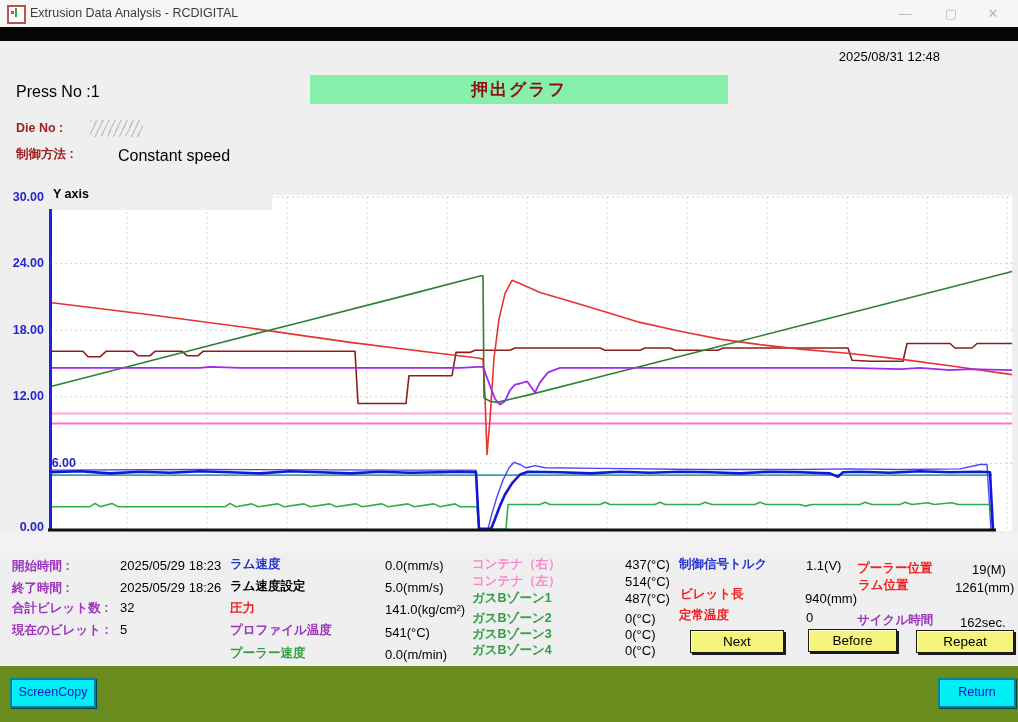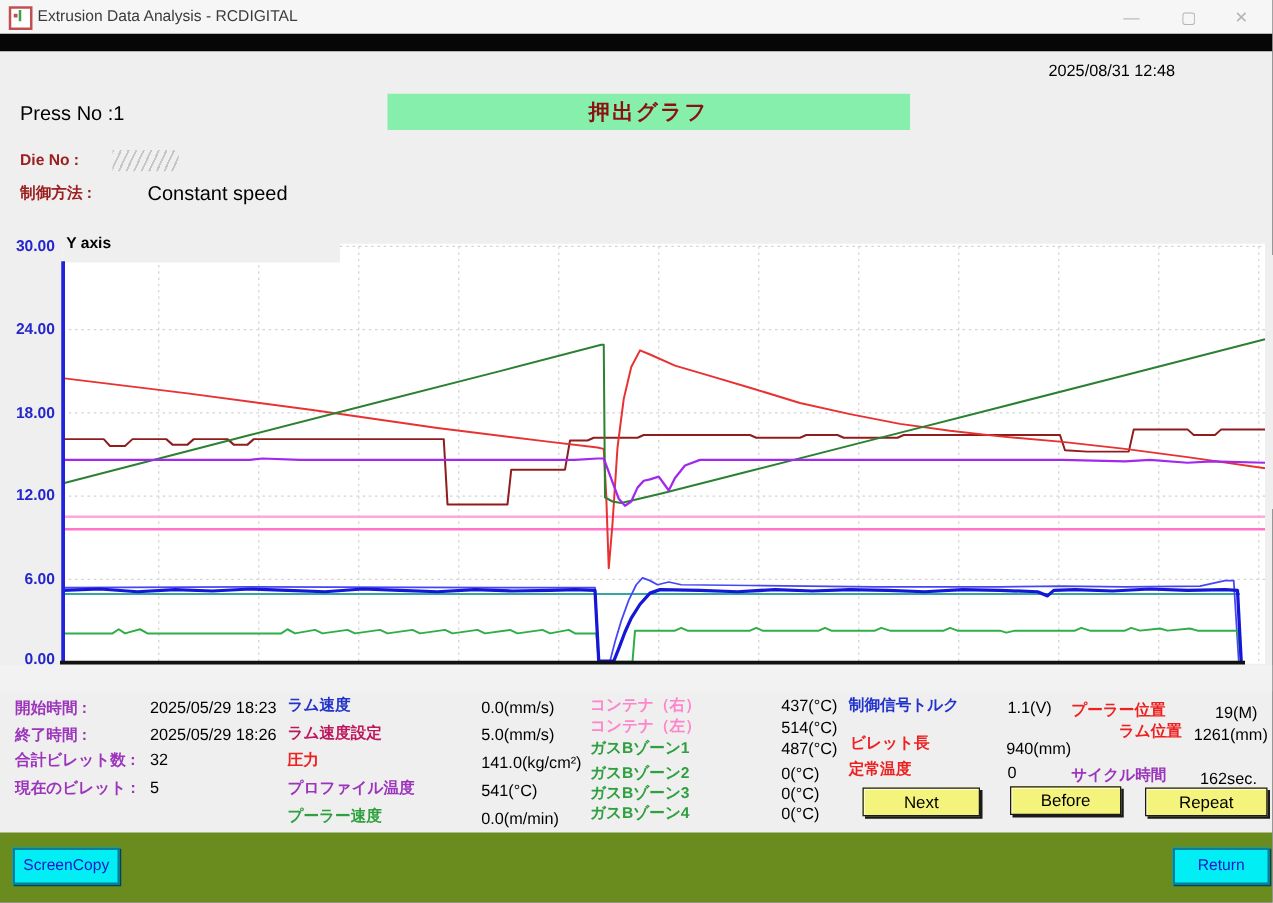--- a/index.html
+++ b/index.html
@@ -27,21 +27,21 @@
   #ctrlmethod{left:16px;top:146px;}
   #ctrlvalue{left:118px;top:147px;font-size:16px;color:#000;}
   
   #yaxistitle{left:53px;top:187px;font-size:12.5px;font-weight:bold;color:#000;}
   .ytick{left:0;width:44px;text-align:right;font-size:12.5px;font-weight:bold;color:#2525cc;}
   
   #hscroll{left:0;top:532px;width:1018px;height:21px;background:#f2f2f2;}
   
   .plabel{font-size:12.5px;font-weight:bold;white-space:nowrap;}
   .pvalue{font-size:13px;color:#000;white-space:nowrap;}
-  .c-purple{color:#9c35bc}.c-blue{color:#2233cc}.c-teal{color:#be185d}
+  .c-purple{color:#9c35bc}.c-blue{color:#2233cc}.c-teal{color:#000000}
   .c-red{color:#ee2020}.c-green{color:#2fa040}.c-pink{color:#ff85cb}
   
   .ybtn{height:21px;background:#f4f47d;border:1px solid #1a1a1a;color:#000;
         font-size:13.5px;text-align:center;line-height:21px;
         box-shadow:2px 2px 0 #1a1a1a,inset 1px 1px 0 #fffde0;}
   
   #greenbar{left:0;top:666px;width:1018px;height:56px;background:#6a8c1e;}
   .cybtn{background:#00eef4;border:2px solid #0a7d9a;color:#1717c8;font-size:12.5px;
          text-align:center;box-shadow:1px 1px 0 #045;}
   #btn-screencopy{left:10px;top:678px;width:82px;height:26px;line-height:24px;}
@@ -111,21 +111,21 @@
       </g>
     <line x1="50.5" y1="209" x2="50.5" y2="531" stroke="#2222dd" stroke-width="3"></line>
     <line x1="48" y1="530" x2="996" y2="530" stroke="#111111" stroke-width="3"></line>
   </svg>
 
   <div class="abs" id="yaxistitle">Y axis</div>
   <div class="abs ytick" style="top:190px;">30.00</div>
   <div class="abs ytick" style="top:256px;">24.00</div>
   <div class="abs ytick" style="top:323px;">18.00</div>
   <div class="abs ytick" style="top:389px;">12.00</div>
-  <div class="abs ytick" style="top:456px;">6.00</div>
+  <div class="abs ytick" style="top:456px;padding-left:32px;">6.00</div>
   <div class="abs ytick" style="top:520px;">0.00</div>
 
   <div class="abs" id="hscroll">
     
     
     
   </div>
 
   <div class="abs plabel c-purple" style="left:12px;top:558px;">開始時間 :</div>
   <div class="abs pvalue" style="left:120px;top:558px;">2025/05/29 18:23</div>
@@ -162,21 +162,21 @@
 
   <div class="abs plabel c-blue" style="left:679px;top:556px;">制御信号トルク</div>
   <div class="abs pvalue" style="left:806px;top:558px;">1.1(V)</div>
   <div class="abs plabel c-red" style="left:680px;top:586px;">ビレット長</div>
   <div class="abs pvalue" style="left:805px;top:591px;">940(mm)</div>
   <div class="abs plabel c-red" style="left:679px;top:607px;">定常温度</div>
   <div class="abs pvalue" style="left:806px;top:610px;">0</div>
 
   <div class="abs plabel c-red" style="left:857px;top:560px;">プーラー位置</div>
   <div class="abs pvalue" style="left:972px;top:562px;">19(M)</div>
-  <div class="abs plabel c-red" style="left:858px;top:577px;margin-left:37px;">ラム位置</div>
+  <div class="abs plabel c-red" style="left:858px;top:577px;">ラム位置</div>
   <div class="abs pvalue" style="left:955px;top:580px;">1261(mm)</div>
   <div class="abs plabel c-purple" style="left:857px;top:612px;">サイクル時間</div>
   <div class="abs pvalue" style="left:960px;top:615px;">162sec.</div>
 
   <div class="abs ybtn" style="left:690px;top:630px;width:92px;">Next</div>
   <div class="abs ybtn" style="left:808px;top:629px;width:87px;">Before</div>
   <div class="abs ybtn" style="left:916px;top:630px;width:96px;">Repeat</div>
 
   <div class="abs" id="greenbar"></div>
   <div class="abs cybtn" id="btn-screencopy">ScreenCopy</div>

